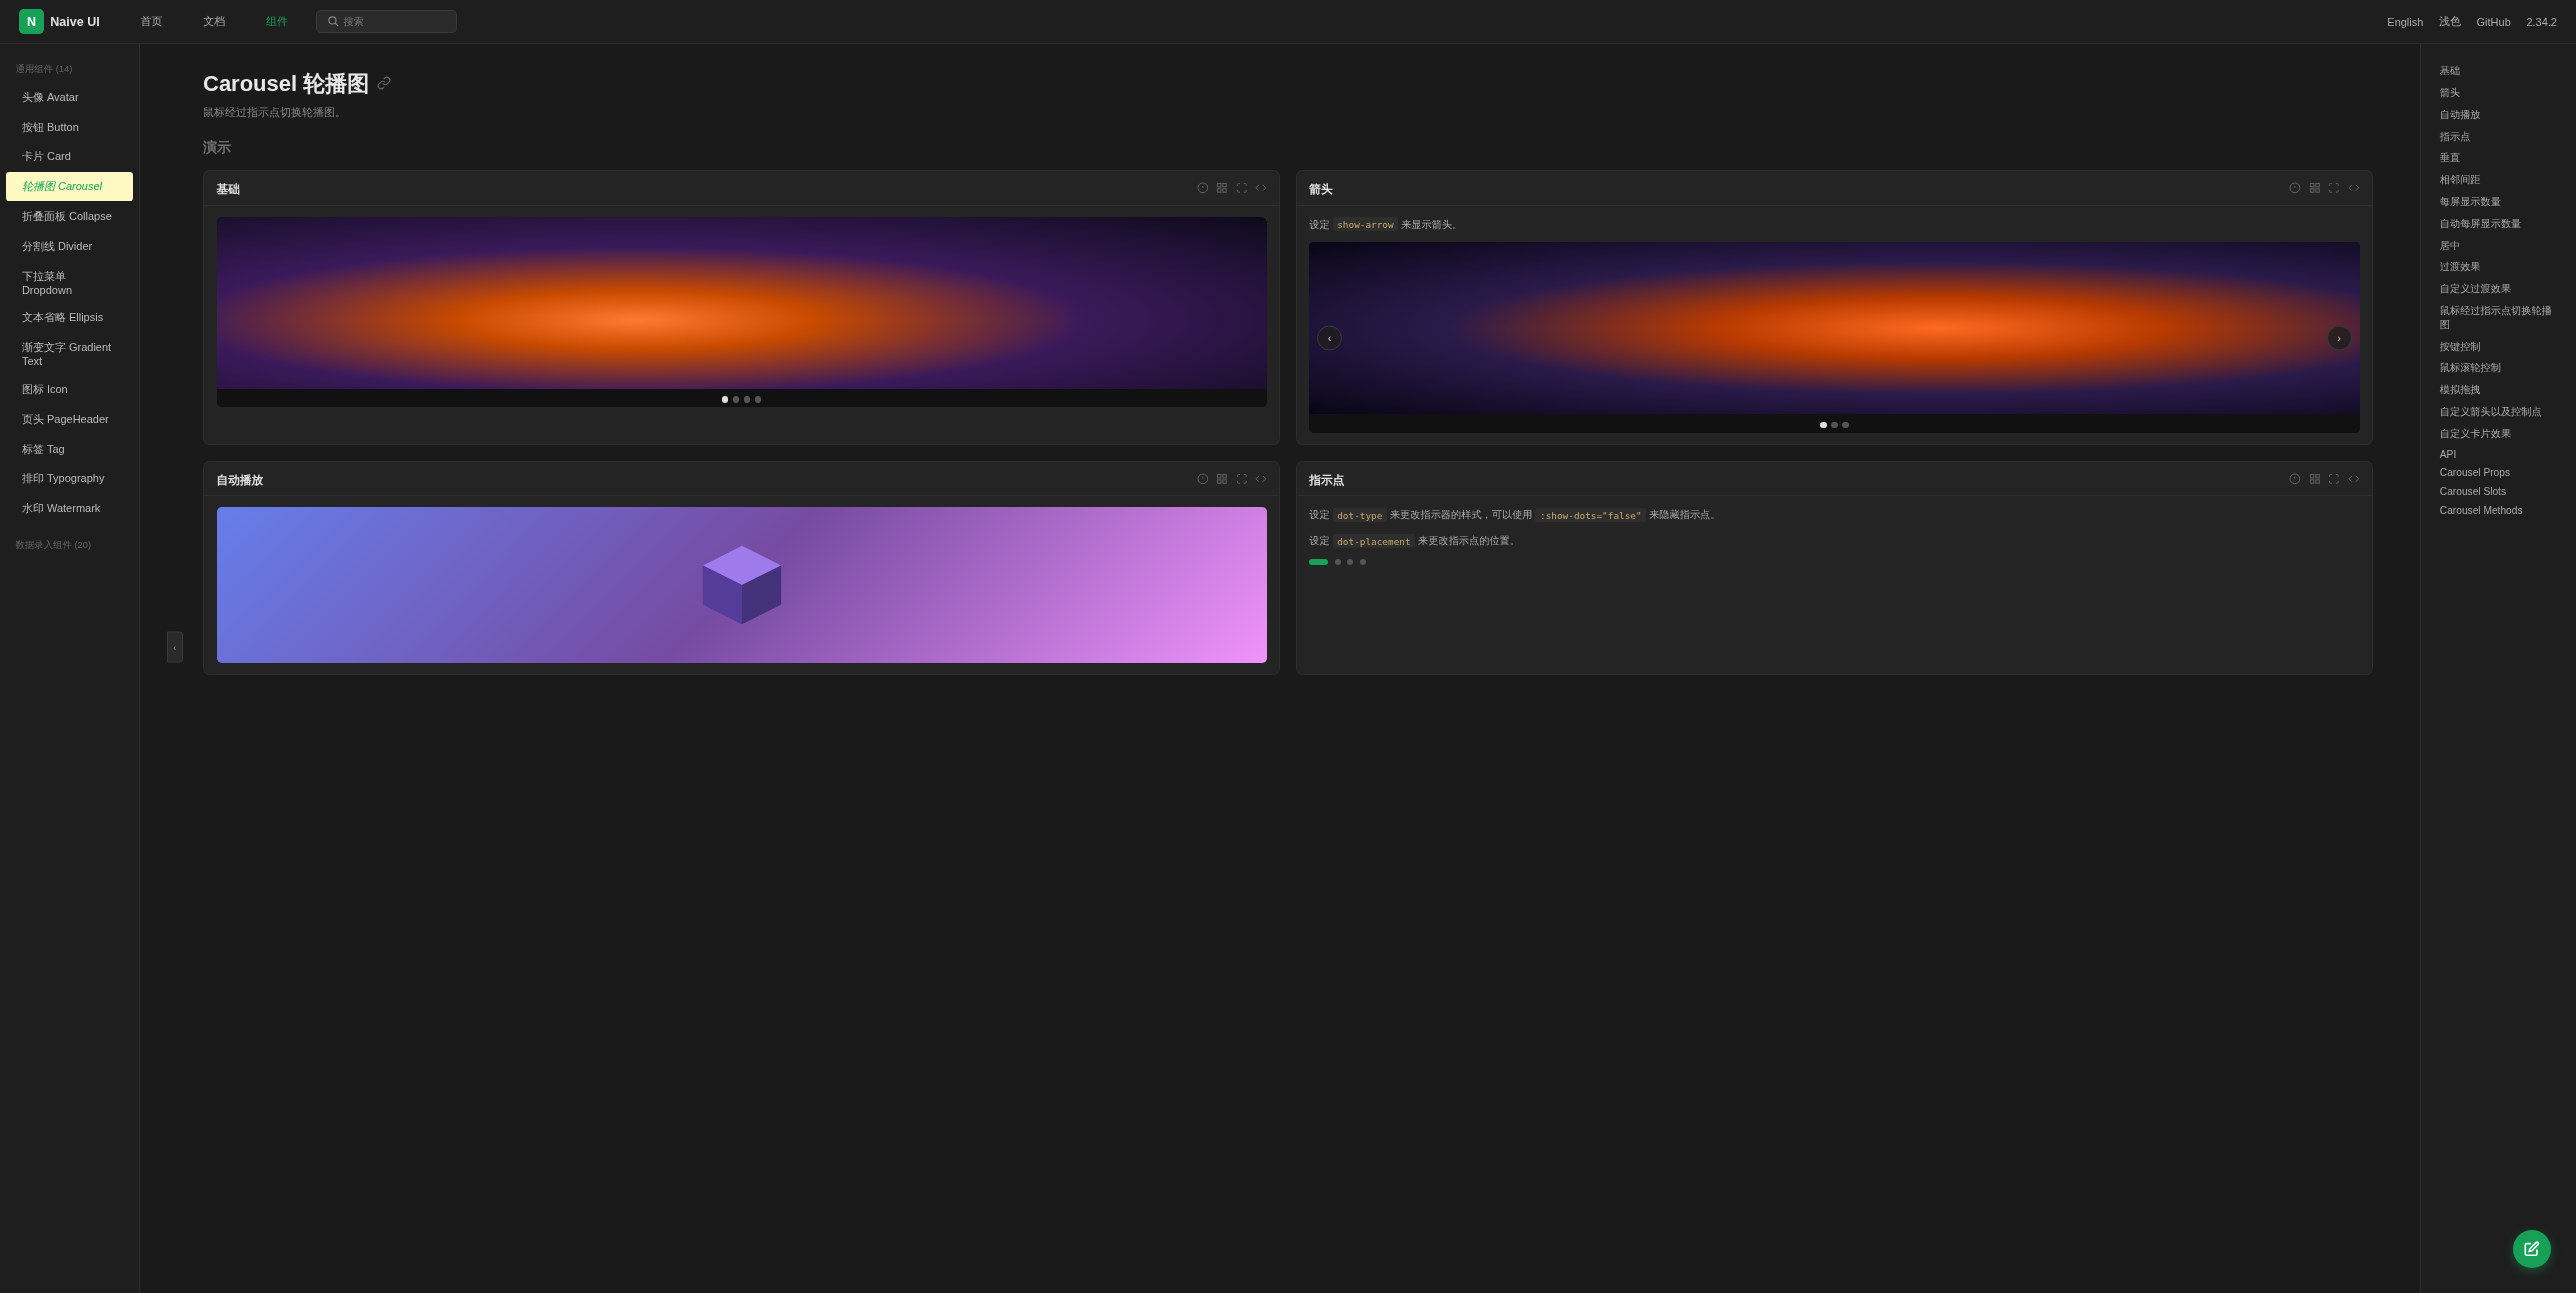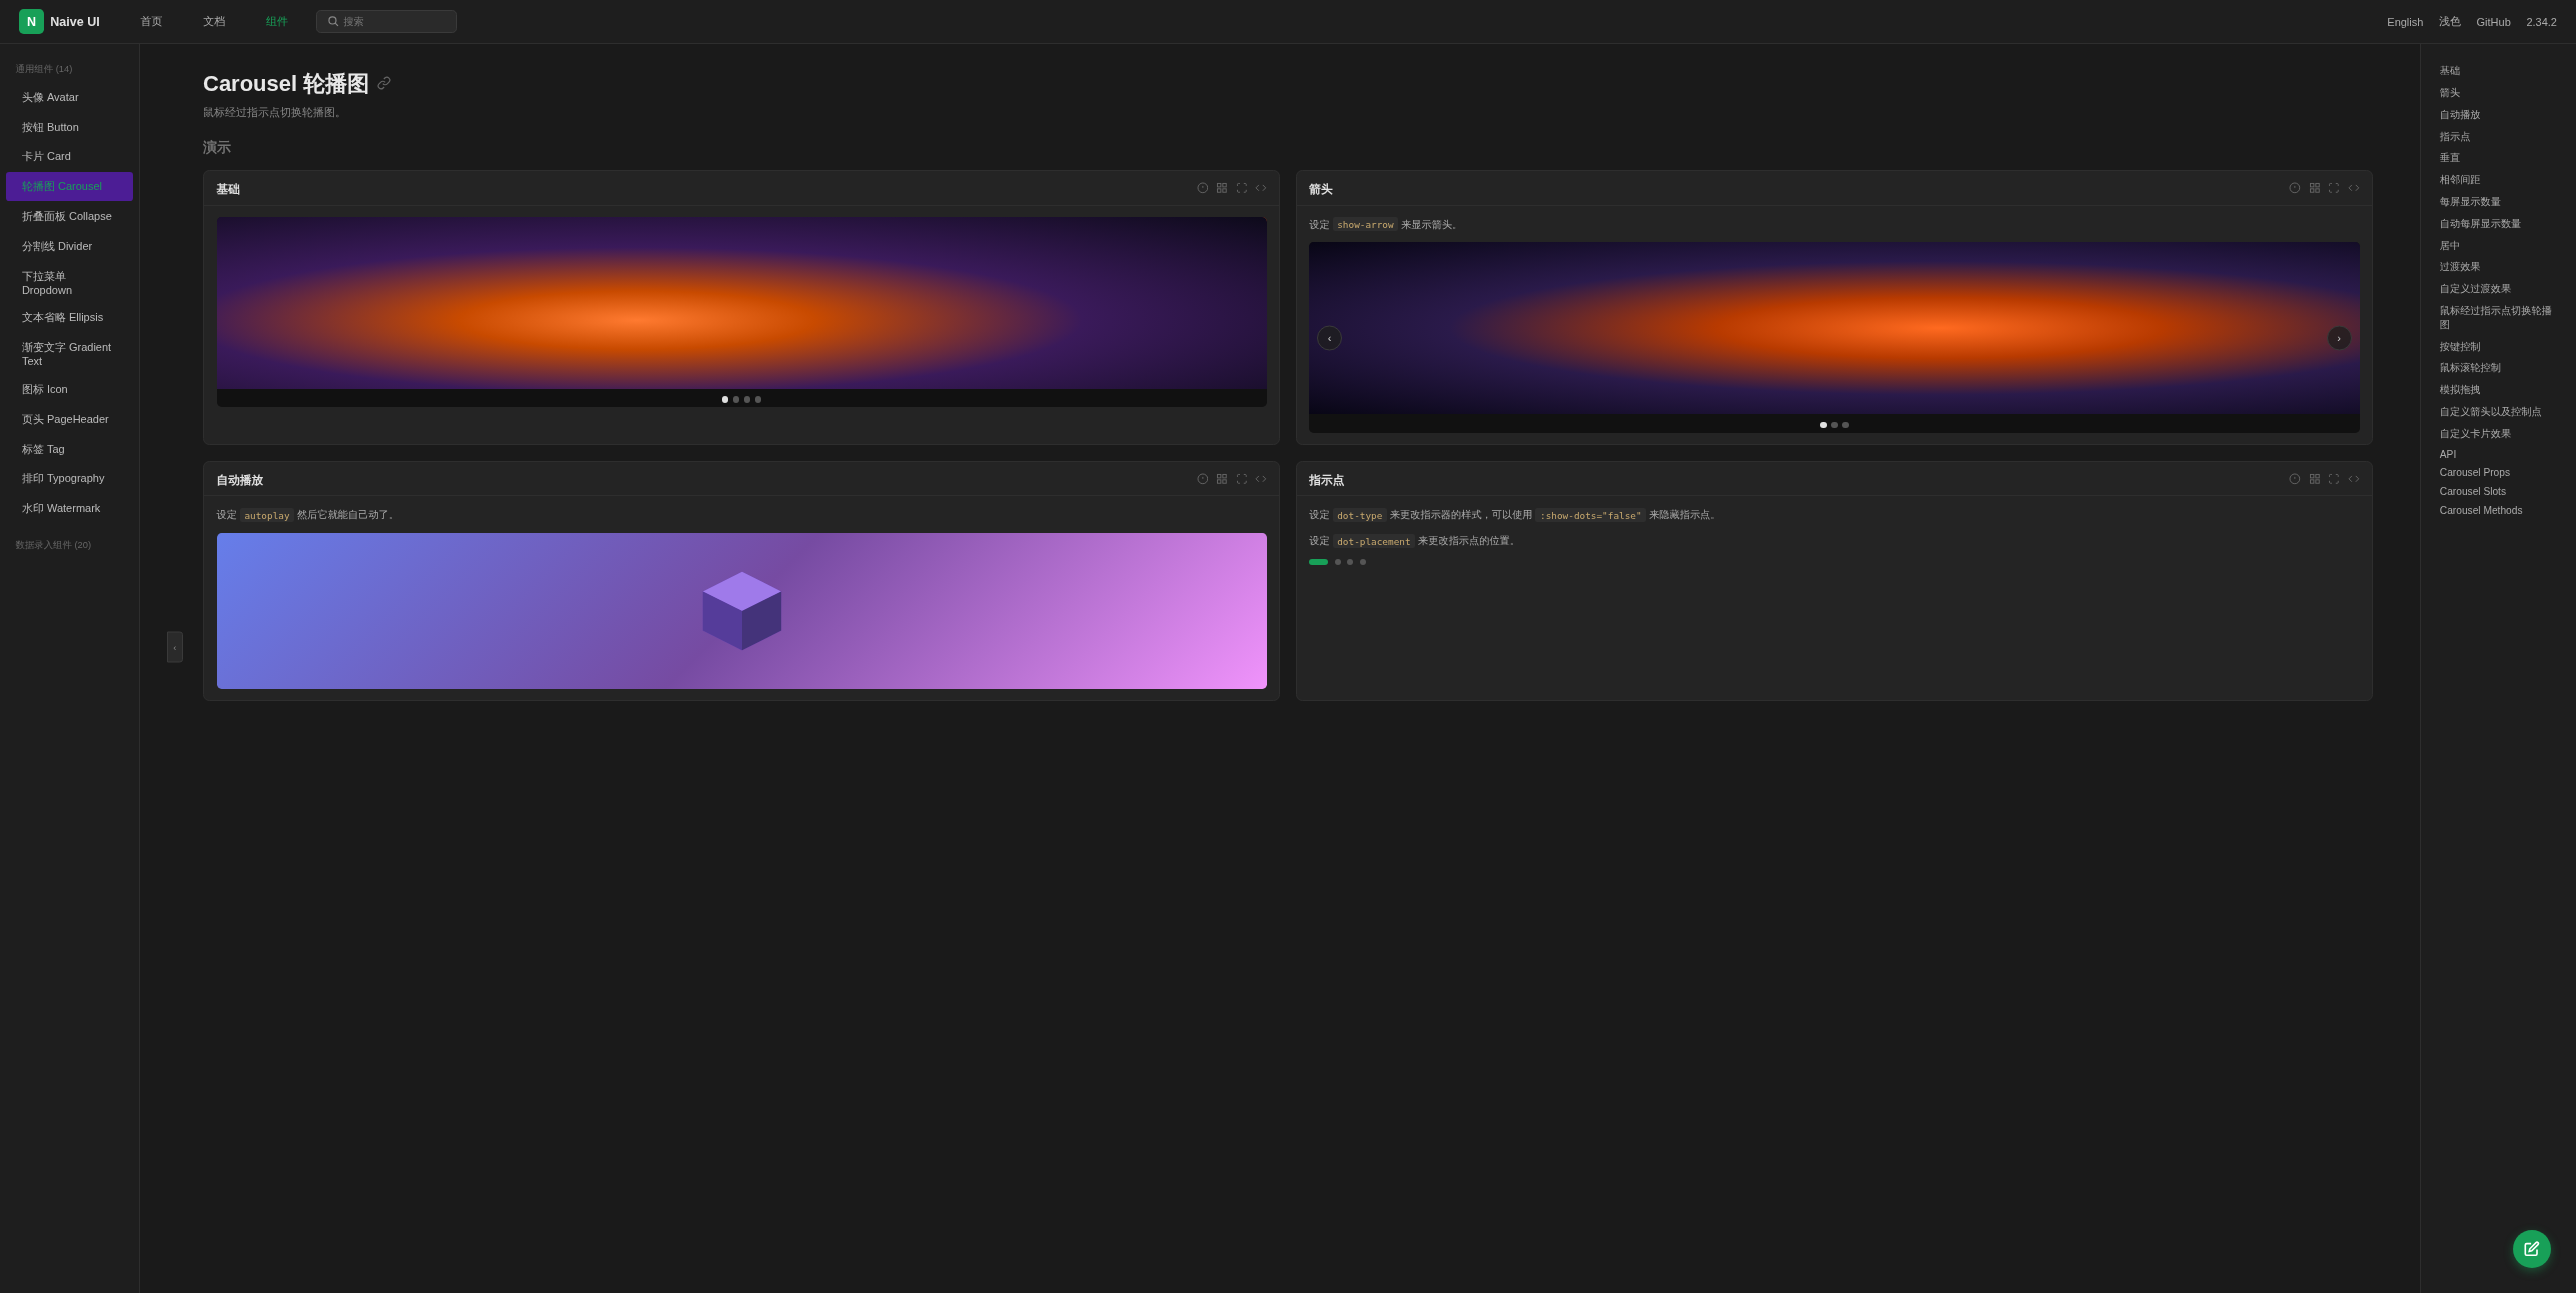--- a/index.html
+++ b/index.html
@@ -113,22 +113,23 @@
       display: flex;
       align-items: center;
       padding: 7px 15.6px;
       cursor: pointer;
       color: #bbb;
       font-size: 11px;
       border-radius: 3.1px;
       margin: 0.8px 6.3px;
     }
     .sidebar-item.active {
-      background: #4c1d95;
+      background: #fef9c3;
       color: #18a058;
+      font-style: italic;
     }
     .sidebar-collapse-btn {
       position: fixed;
       top: 50%;
       left: 167px;
       transform: translateY(-50%);
       width: 15.6px;
       height: 31px;
       background: #2a2a2a;
       border: 0.8px solid #3a3a3a;
@@ -617,23 +618,20 @@
             </span>
             <span class="demo-card-action-btn">
               <svg width="11.7" height="11.7" viewBox="0 0 24 24" fill="none" stroke="currentColor" stroke-width="2">
                 <polyline points="16 18 22 12 16 6"></polyline>
                   <polyline points="8 6 2 12 8 18"></polyline>
               </svg>
             </span>
           </div>
         </div>
         <div class="demo-card-body">
-          <p class="demo-card-desc">
-            <span>设定 </span><code>autoplay</code><span> 然后它就能自己动了。</span>
-          </p>
           <div class="carousel-container">
             <div class="carousel-cube">
 
               <svg width="94" height="94" viewBox="0 0 120 120">
                 <polygon points="60,10 110,35 110,85 60,110 10,85 10,35" fill="#6b46c1" opacity="0.8"></polygon>
                 <polygon points="60,10 110,35 60,60 10,35" fill="#9f7aea"></polygon>
                 <polygon points="10,35 60,60 60,110 10,85" fill="#553c9a"></polygon>
                 <polygon points="110,35 60,60 60,110 110,85" fill="#44337a"></polygon>
               </svg>
             </div>

